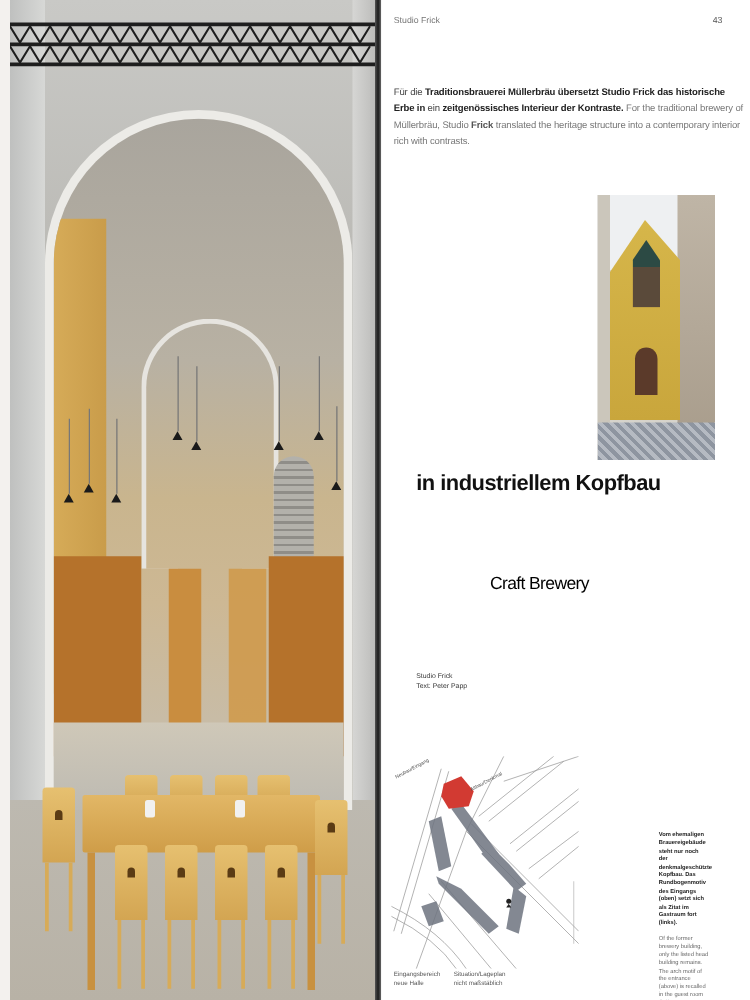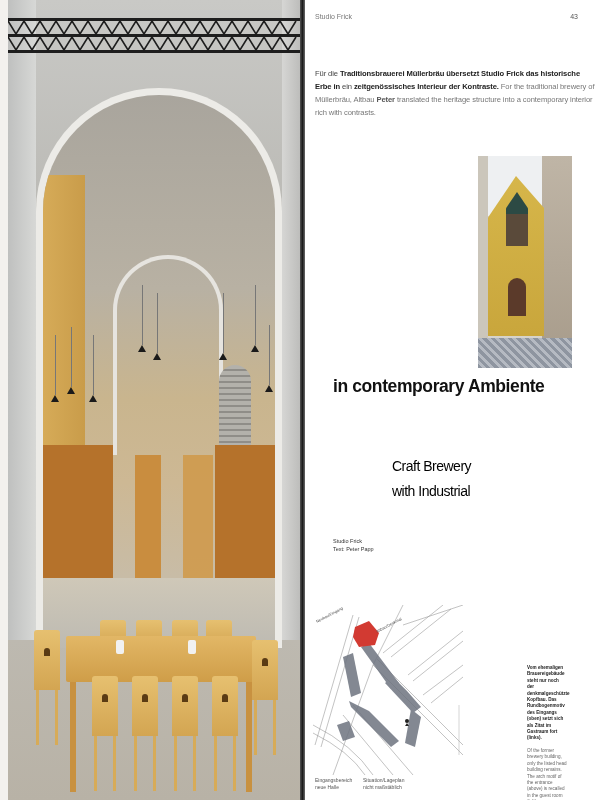--- a/index.html
+++ b/index.html
@@ -144,39 +144,38 @@
 
 <div class="spine"></div>
 
 <div class="right-page">
   <div class="running-head">Studio Frick</div>
   <div class="page-number">43</div>
 
   <div class="intro">
     <span>Für die </span><b>Traditionsbrauerei Müllerbräu übersetzt Studio Frick das historische Erbe in</b>
     <span>ein </span><b>zeitgenössisches Interieur der Kontraste.</b><span class="en"> For the traditional brewery of Müllerbräu,</span>
-    <span class="en">Altbau </span><b style="color:#555">Peter</b><span class="en"> translated the heritage structure into a contemporary interior rich with contrasts.</span>
+    <span class="en">Studio </span><b style="color:#555">Frick</b><span class="en"> translated the heritage structure into a contemporary interior rich with contrasts.</span>
   </div>
 
   <div class="side-photo">
     <div class="sky"></div>
     <div class="bldg-l"></div>
     <div class="bldg-r"></div>
     <div class="house"></div>
     <div class="bay"></div>
     <div class="door"></div>
     <div class="paving"></div>
   </div>
 
   <div class="headline-de">
-    <div>in contemporary Ambiente</div>
+    <div>in industriellem Kopfbau</div>
   </div>
   <div class="headline-en">
     <div>Craft Brewery</div>
-    <div>with Industrial</div>
   </div>
   <div class="credits">
     <div>Studio Frick</div>
     <div>Text: Peter Papp</div>
   </div>
 
   <svg class="map" viewBox="0 0 150 170">
     <g stroke="#9a9a9a" stroke-width=".6" fill="none">
       <path d="M2 140 L40 10"></path>
         <path d="M8 142 L46 12"></path>

